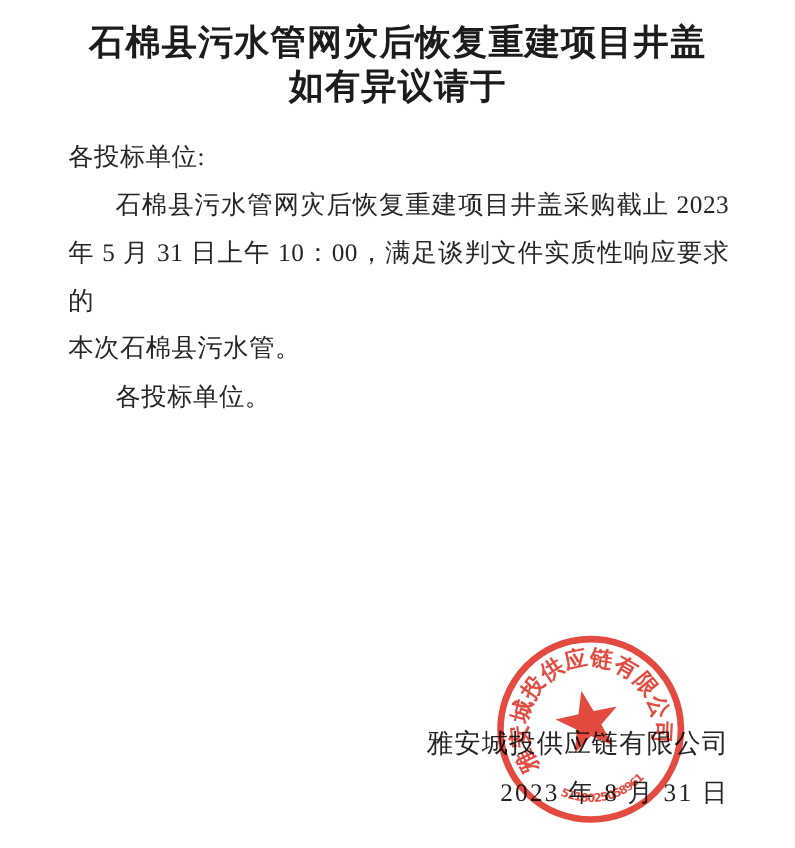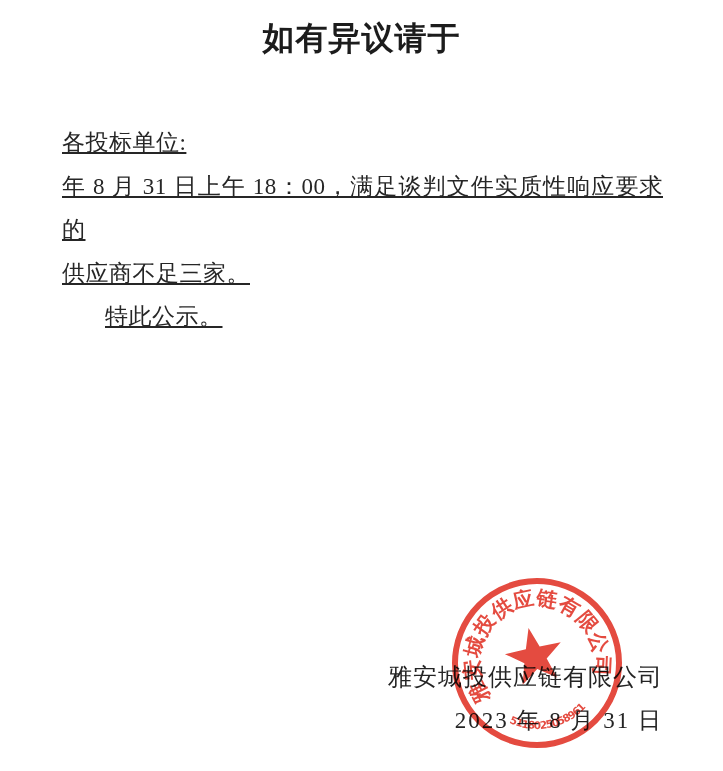--- a/index.html
+++ b/index.html
@@ -20,21 +20,21 @@
     font-size:32px;font-weight:bold;line-height:40px;
     color:#1c1c1c;
     letter-spacing:1px;
   }
   .title .t-line{display:block;}
   .body{
     position:absolute;top:121px;left:62px;width:601px;
     font-size:23px;line-height:43.5px;
     letter-spacing:.5px;
   }
-  .line{white-space:nowrap;text-decoration:underline;}
+  .line{white-space:nowrap;}
   .line.wrapok{white-space:normal;}
   .line.indent{text-indent:43px;}
   .line.fill{
     white-space:normal;
     text-align:justify;
     text-align-last:justify;
   }
   .signature{
     position:absolute;top:663px;right:60px;
     font-size:24px;line-height:28px;
@@ -66,28 +66,30 @@
     font-family:"DejaVu Sans","Liberation Sans",sans-serif;
     font-size:10.5px;font-weight:bold;
   }
 </style>
 </head>
 <body>
 
 <div class="page">
 
   <h1 class="title">
+    <span class="t-line">石棉县污水管网灾后恢复重建项目井盖</span>
     <span class="t-line">如有异议请于</span>
   </h1>
 
   <div class="body">
     <div class="line">各投标单位:</div>
-    <div class="line fill">年 8 月 31 日上午 18：00，满足谈判文件实质性响应要求的</div>
-    <div class="line wrapok">供应商不足三家。</div>
-    <div class="line indent wrapok">特此公示。</div>
+    <div class="line indent fill">石棉县污水管网灾后恢复重建项目井盖采购截止 2023</div>
+    <div class="line fill">年 5 月 31 日上午 10：00，满足谈判文件实质性响应要求的</div>
+    <div class="line wrapok">本次石棉县污水管。</div>
+    <div class="line indent wrapok">各投标单位。</div>
   </div>
 
   <div class="signature">雅安城投供应链有限公司</div>
   <div class="date">2023 年 8 月 31 日</div>
 
   <svg class="seal" viewBox="0 0 200 200" aria-hidden="true">
     <defs>
       <path id="arcTop" d="M 47.4 124.5 A 58 58 0 1 1 152.6 124.5" fill="none"></path>
       <path id="arcBottom" d="M 60.3 152.7 A 66 66 0 0 0 139.7 152.7" fill="none"></path>
     </defs>

